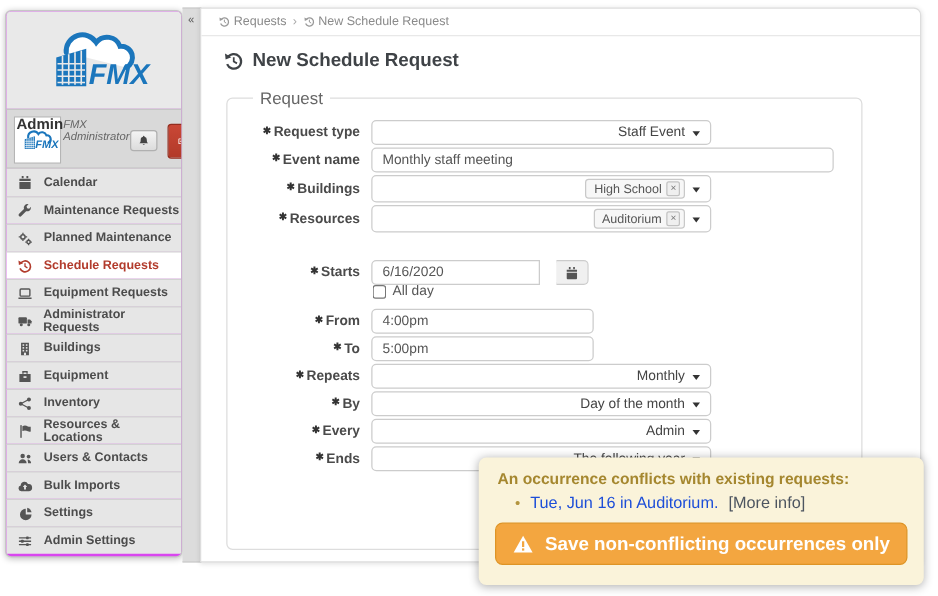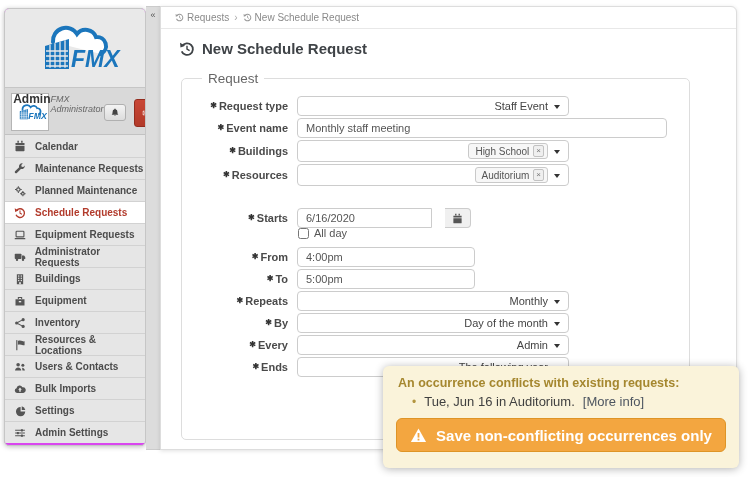--- a/index.html
+++ b/index.html
@@ -115,21 +115,21 @@
   .starts-row { margin-top:22px; }
   
   .conflict-pop {
     position:absolute; left:383px; top:366px; width:356px; height:102px;
     background:#faf3da; border-radius:6px; box-shadow:0 1px 8px rgba(0,0,0,.3);
     padding:10px 13px; z-index:10;
   }
   .cp-heading { font-size:12.5px; font-weight:700; color:#a5872f; margin:0 0 4px 2px; }
   .cp-line { font-size:13px; margin-left:16px; display:flex; align-items:baseline; }
   .cp-bullet { color:#b3953f; margin-right:8px; font-size:12px; }
-  .cp-occ { color:#404040; }
+  .cp-occ { color:#1d4ed8; }
   .cp-more { color:#4d5560; margin-left:8px; cursor:pointer; }
   .cp-button {
     margin-top:9px; width:100%; height:34px; background:#f3a640; border:1px solid #de9426;
     border-radius:6px; color:#fff; font-size:15px; font-weight:700; font-family:inherit;
     display:flex; align-items:center; justify-content:center; gap:9px; cursor:pointer;
   }
   svg { display:block; }
 </style>
 </head>
 <body>

